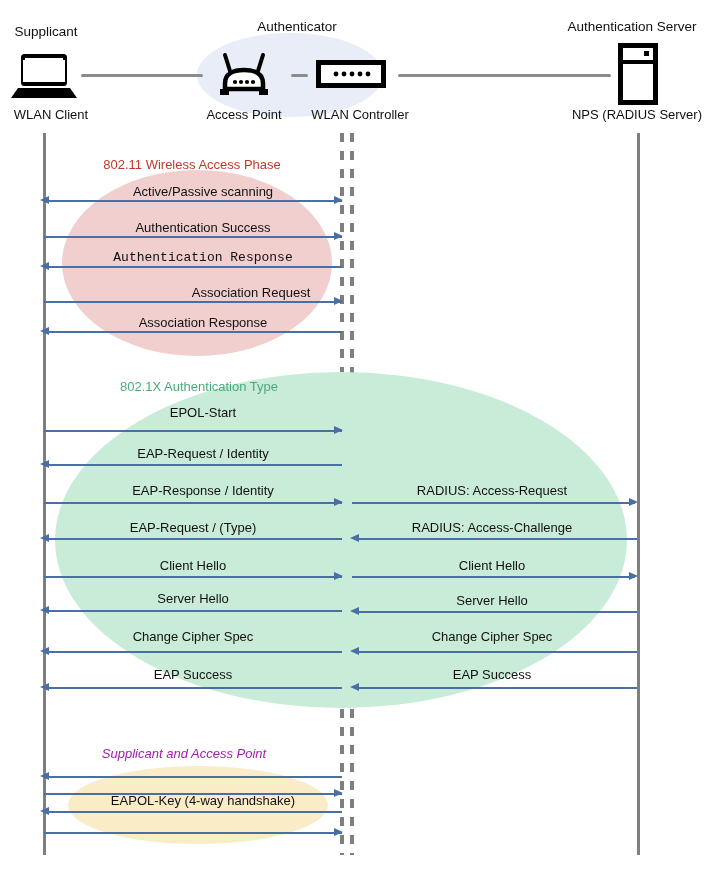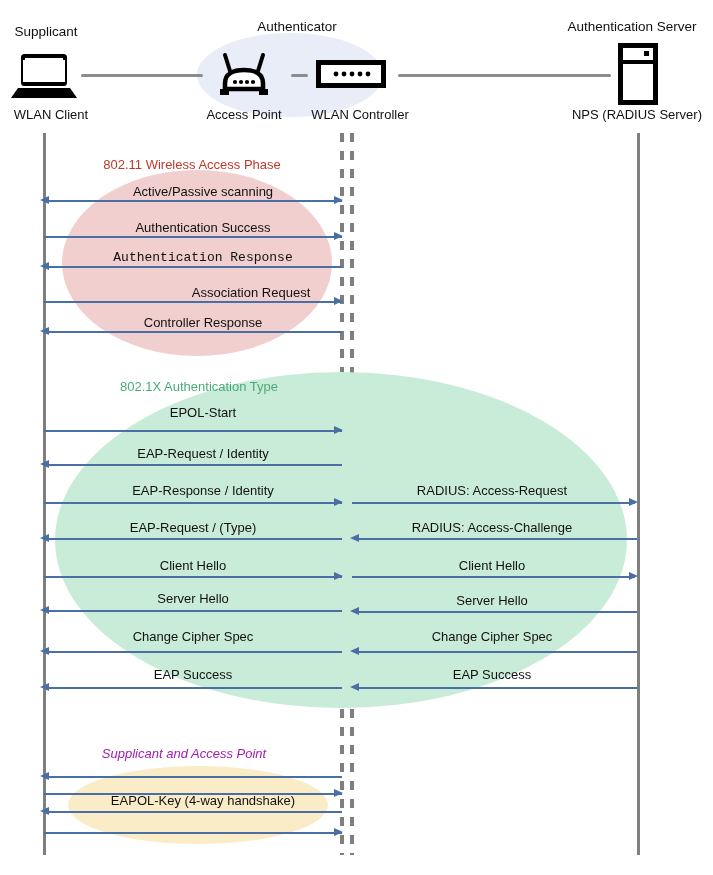--- a/index.html
+++ b/index.html
@@ -192,21 +192,21 @@
   <div class="arrow-head right" style="left:334px; top:232px;"></div>
 
   <div class="msg-label" style="left:203px; top:250px;font-family:Liberation Mono, monospace;">Authentication Response</div>
   <div class="arrow-line" style="left:46px; top:266px; width:296px;"></div>
   <div class="arrow-head left" style="left:40px; top:262px;"></div>
 
   <div class="msg-label" style="left:203px; top:285px;margin-left:48px;">Association Request</div>
   <div class="arrow-line" style="left:44px; top:301px; width:298px;"></div>
   <div class="arrow-head right" style="left:334px; top:297px;"></div>
 
-  <div class="msg-label" style="left:203px; top:315px;">Controller Response</div>
+  <div class="msg-label" style="left:203px; top:315px;">Association Response</div>
   <div class="arrow-line" style="left:46px; top:331px; width:296px;"></div>
   <div class="arrow-head left" style="left:40px; top:327px;"></div>
 
   <div class="msg-label" style="left:203px; top:405px;">EPOL-Start</div>
   <div class="arrow-line" style="left:44px; top:430px; width:298px;"></div>
   <div class="arrow-head right" style="left:334px; top:426px;"></div>
 
   <div class="msg-label" style="left:203px; top:446px;">EAP-Request / Identity</div>
   <div class="arrow-line" style="left:46px; top:464px; width:296px;"></div>
   <div class="arrow-head left" style="left:40px; top:460px;"></div>

